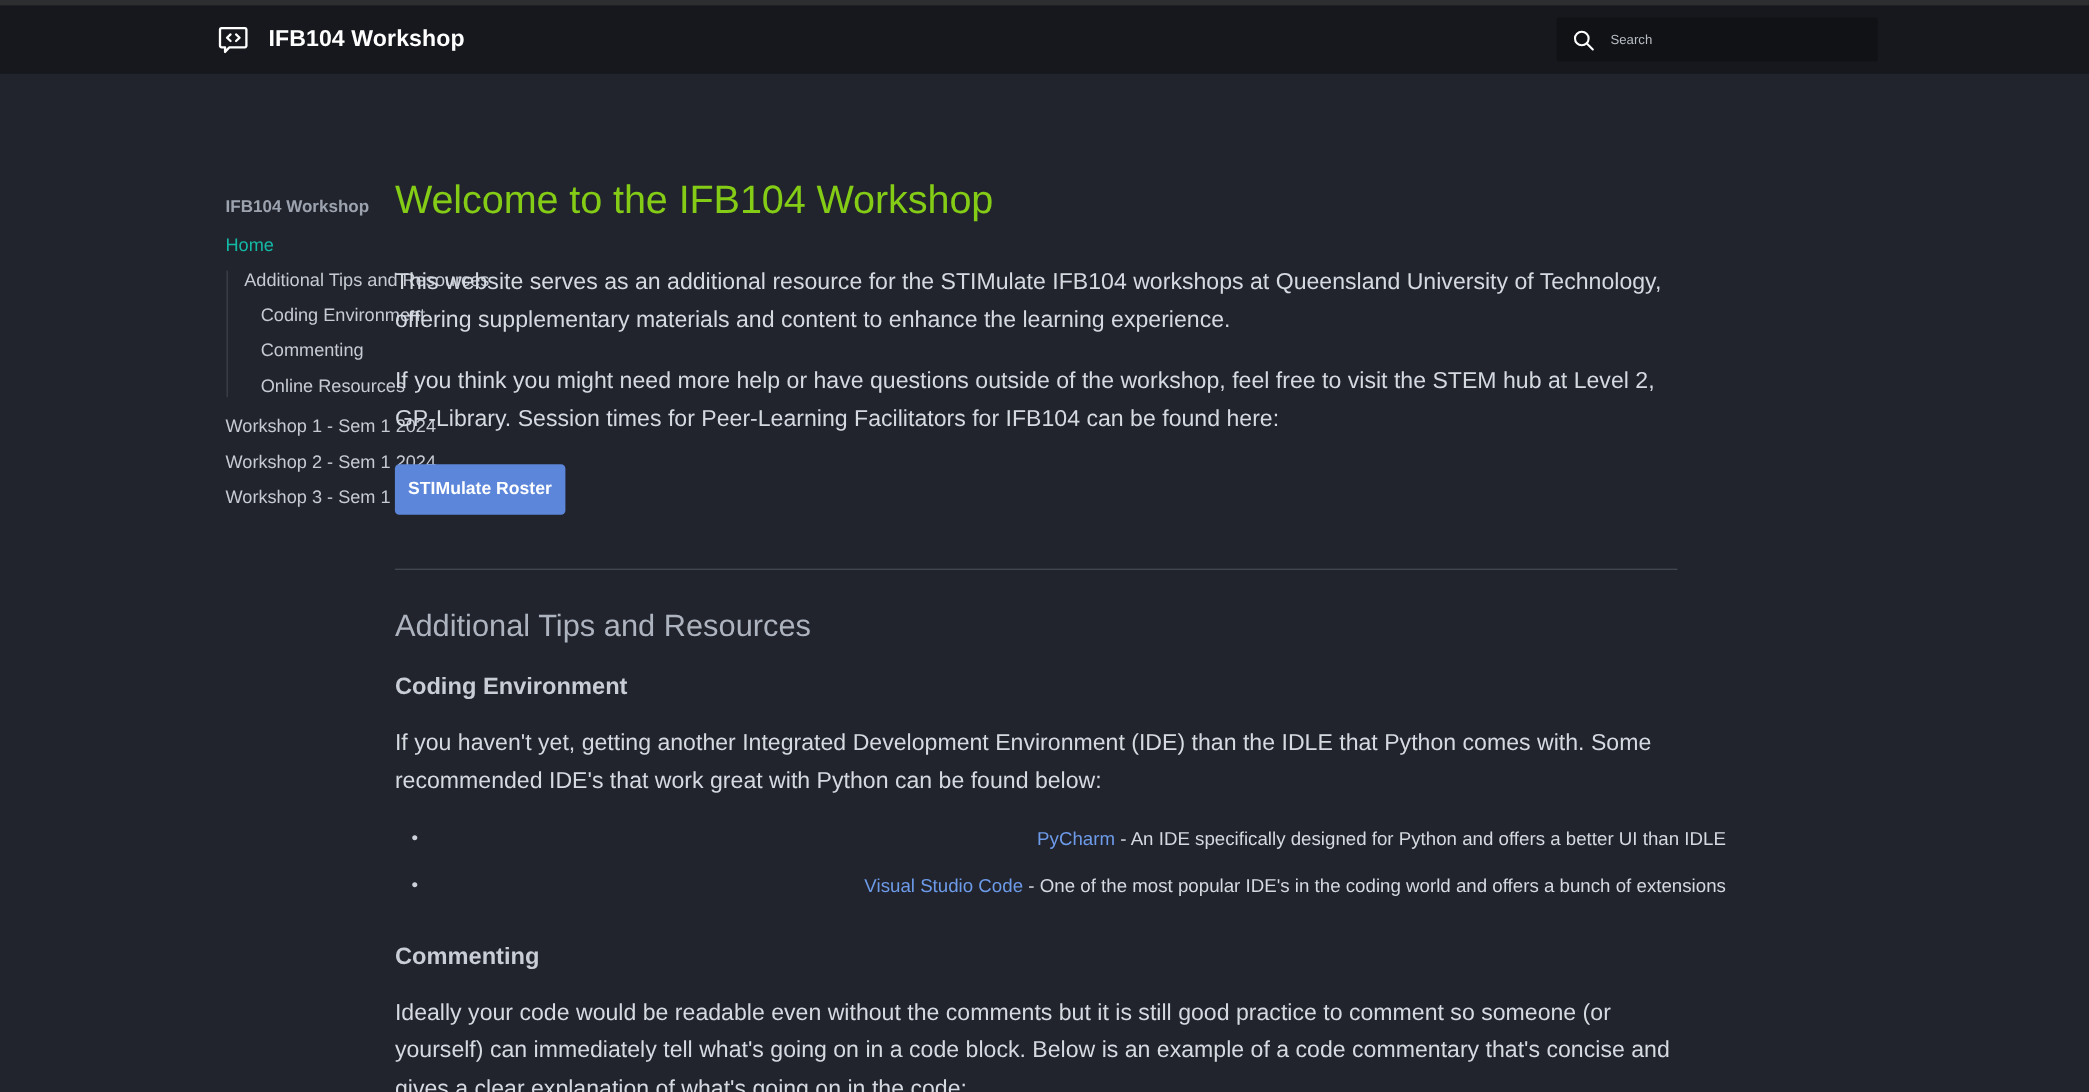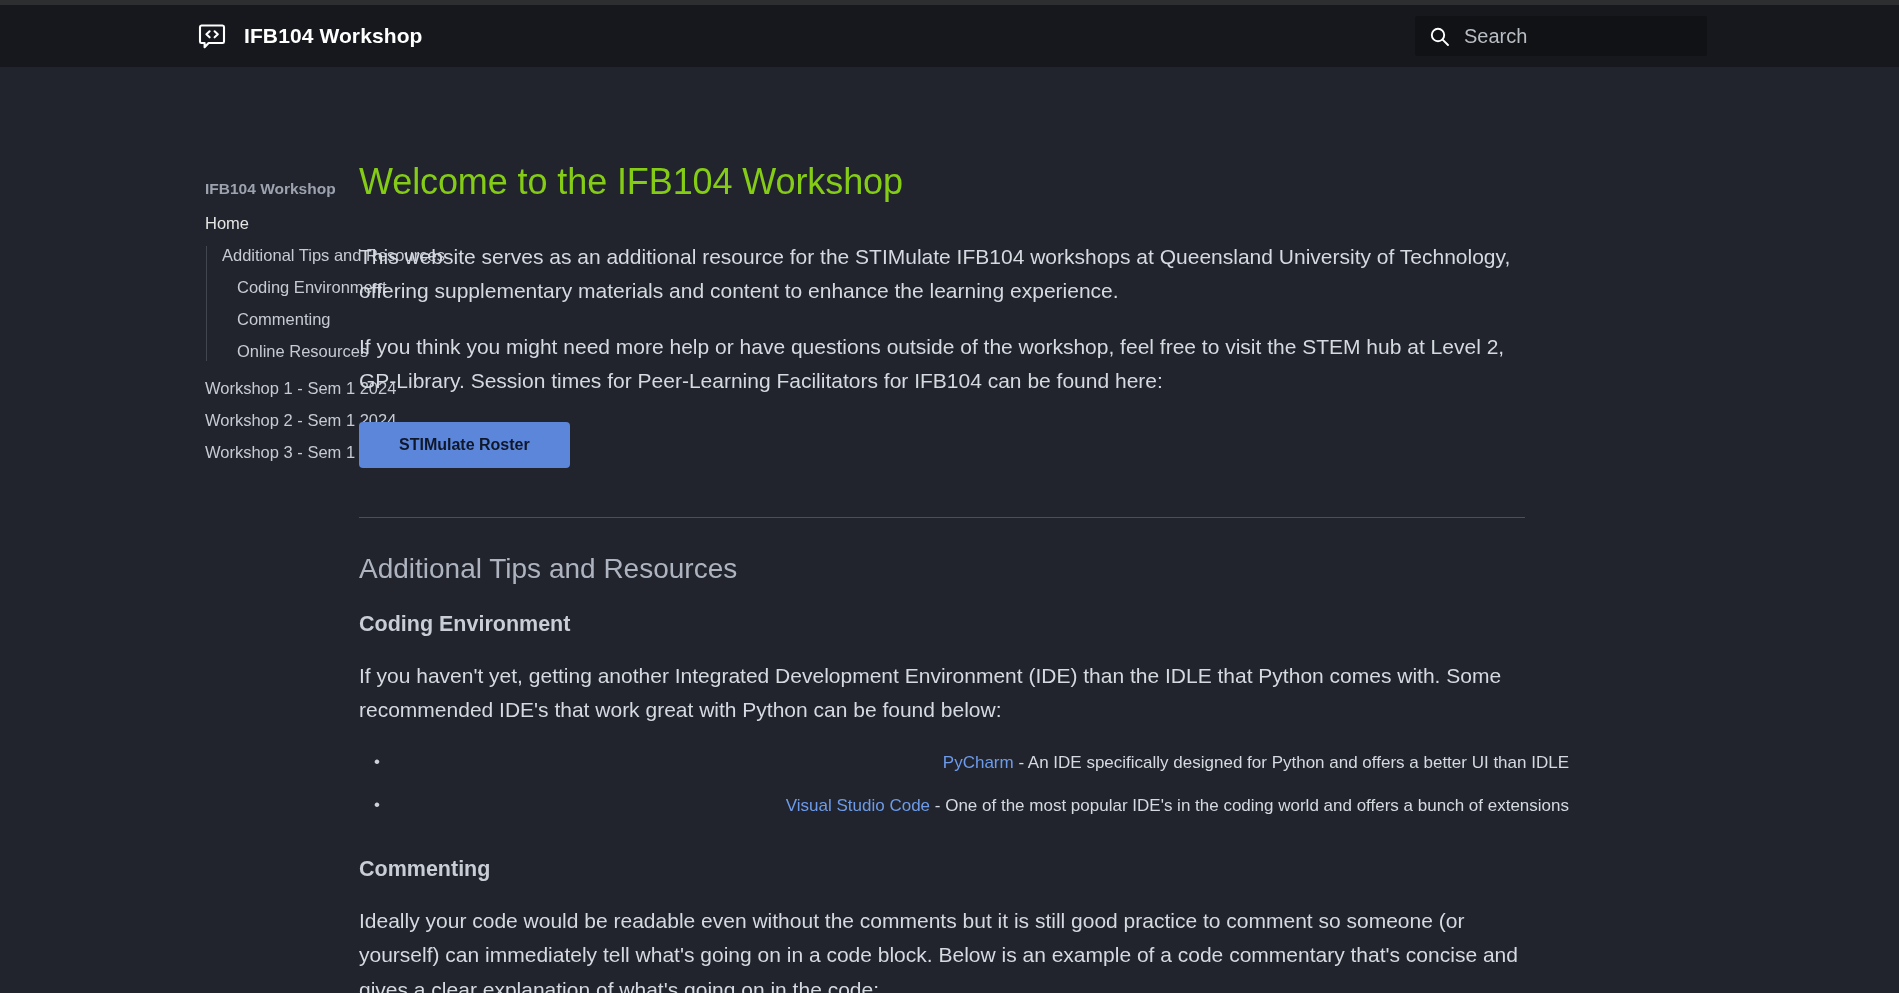--- a/index.html
+++ b/index.html
@@ -77,21 +77,21 @@
     flex: 0 0 21px;
     display: block;
   }
 
   .search-input {
     background: transparent;
     border: 0;
     outline: none;
     color: #14b8a6;
     font-family: "Liberation Sans", sans-serif;
-    font-size: 20px;
+    font-size: 12px;
     width: 100%;
     padding: 0;
   }
   .search-input::placeholder { color: #b9bdc4; opacity: 1; }
 
   
   .page {
     display: flex;
     align-items: flex-start;
     width: 100%;
@@ -110,21 +110,21 @@
   .sidebar-title {
     font-size: 15.5px;
     font-weight: bold;
     color: #9ca3af;
     margin-bottom: 16px;
     white-space: nowrap;
   }
 
   .nav-link {
     display: block;
-    color: #e5e5e5;
+    color: #14b8a6;
     font-size: 16.5px;
     text-decoration: none;
     margin-bottom: 13px;
     white-space: nowrap;
     cursor: pointer;
   }
 
   .nav-group {
     border-left: 1px solid #42464f;
     padding-left: 15px;
@@ -176,27 +176,27 @@
     font-size: 21px;
     line-height: 1.62;
     color: #d5d9e0;
     margin-bottom: 22px;
     max-width: 1166px;
   }
 
   .roster-btn {
     display: inline-block;
     background: #5b86da;
-    color: #0f172a;
+    color: #ffffff;
     font-family: "Liberation Sans", sans-serif;
     font-size: 16px;
     font-weight: bold;
     border: 0;
     border-radius: 4px;
-    padding: 15px 40px;
+    padding: 15px 12px;
     cursor: pointer;
     line-height: 1;
     margin-top: 2px;
   }
 
   .divider {
     border: 0;
     border-top: 1px solid #4a4f59;
     width: 1166px;
     margin: 49px 0 0 0;

